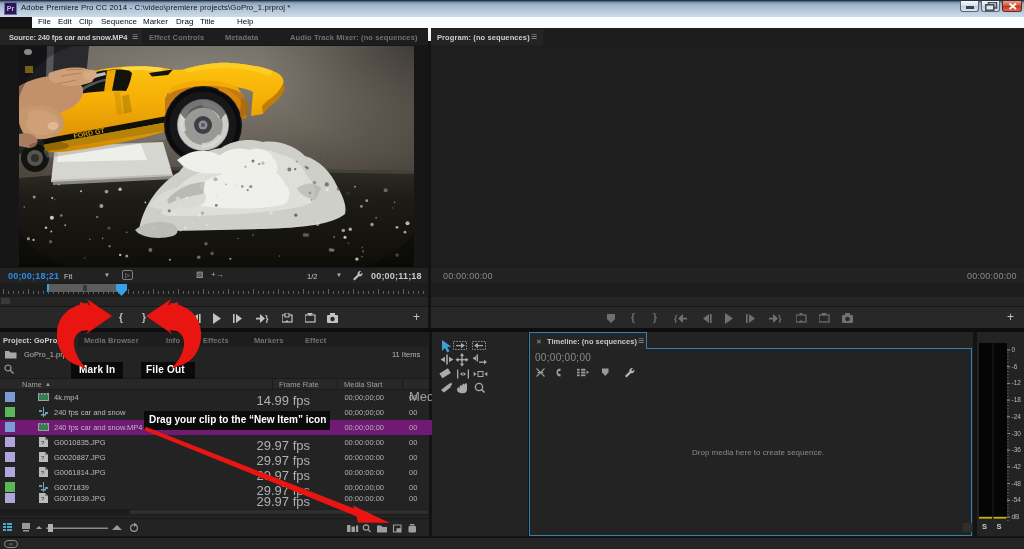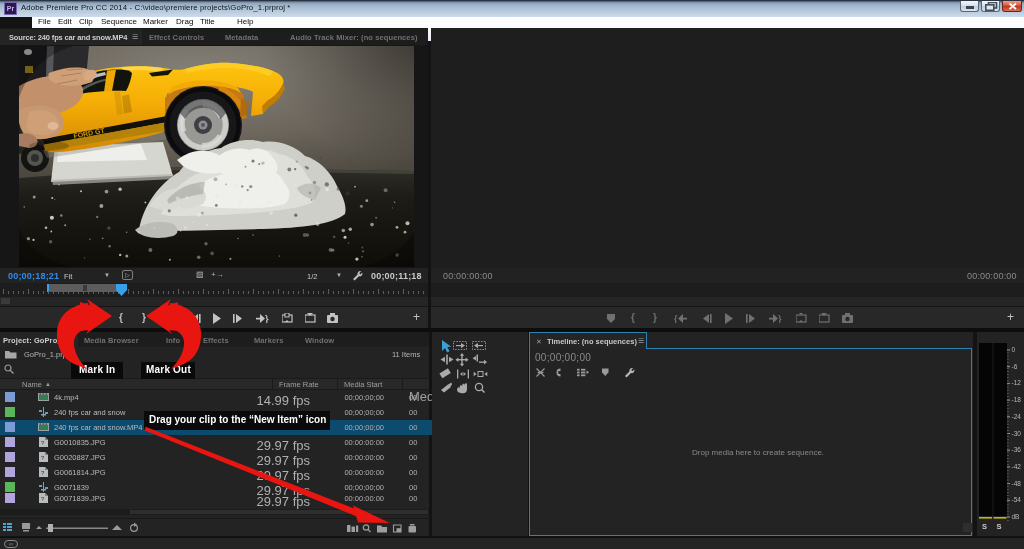--- a/index.html
+++ b/index.html
@@ -511,20 +511,25 @@
       <svg class="abs" style="left:327px; top:6px;" width="12" height="10">
           <rect x="0" y="2" width="11" height="8" rx="1" fill="#c2c2c2"></rect>
           <rect x="3" y="0" width="5" height="3" fill="#c2c2c2"></rect>
           <circle cx="5.5" cy="6" r="2.2" fill="#282828"></circle>
         </svg>
       <span class="tbtn" style="left:413px; top:3px; font-size:12px;">+</span>
     </div>
   </div>
 
   <div id="prgpanel" class="abs">
+    <div id="prgtabs" class="abs">
+      <div class="abs" style="left:0; top:0; width:112px; height:16px; background:#242424;"></div>
+        <span class="abs tab-active" style="left:6px; top:4px;">Program: (no sequences)</span>
+      <span class="abs" style="left:100px; top:4px; color:#9a9a9a; font-size:7px;">☰</span>
+    </div>
     <div id="prgbody" class="abs"></div>
     <div id="prgctrl" class="abs">
       <span class="abs" style="left:12px; top:3px; font-size:9px; color:#8a8a8a; letter-spacing:0.2px;">00:00:00:00</span>
       <span class="abs" style="left:536px; top:3px; font-size:9px; color:#8a8a8a; letter-spacing:0.2px;">00:00:00:00</span>
     </div>
     <div id="prgruler" class="abs"></div>
     <div id="prgscroll" class="abs"></div>
     <div id="prgtransport" class="abs">
       <svg class="abs" style="left:176px; top:7px;" width="9" height="9">
           <path d="M0,0 h8 v5 l-4,4 l-4,-4 z" fill="#707070"></path>
@@ -569,21 +574,21 @@
   <div id="botdivider" class="abs"></div>
 
   <div id="projpanel" class="abs">
     <div id="projtabs" class="abs">
       <div class="abs" style="left:0; top:0; width:78px; height:15px; background:#242424;"></div>
         <span class="abs tab-active" style="left:3px; top:4px;">Project: GoPro_1</span>
       <span class="abs tab-dim" style="left:84px; top:4px;">Media Browser</span>
       <span class="abs tab-dim" style="left:166px; top:4px;">Info</span>
       <span class="abs tab-dim" style="left:203px; top:4px;">Effects</span>
       <span class="abs tab-dim" style="left:254px; top:4px;">Markers</span>
-      <span class="abs tab-dim" style="left:305px; top:4px;">Window</span>
+      <span class="abs tab-dim" style="left:305px; top:4px;">Effect</span>
     </div>
     <div id="projrow1" class="abs">
       <svg class="abs" style="left:5px; top:2px;" width="12" height="10">
           <path d="M0,2 h4 l1.5,1.5 h6 v6 h-11.5 z" fill="#a8a8a8"></path>
         </svg>
       <span class="abs" style="left:24px; top:3px; font-size:7.5px; color:#b5b5b5;">GoPro_1.prproj</span>
       <span class="abs" style="left:392px; top:3px; font-size:7.5px; color:#b5b5b5;">11 Items</span>
     </div>
     <div id="projsearch" class="abs">
       <svg class="abs" style="left:4px; top:2px;" width="11" height="11">
@@ -625,21 +630,21 @@
               <line x1="5.5" y1="0" x2="5.5" y2="10" stroke="#8fa0aa" stroke-width="1"></line>
               <rect x="1" y="3" width="3" height="2" fill="#4aa8c8"></rect>
               <rect x="7" y="5" width="3" height="2" fill="#4aa8c8"></rect>
               <rect x="3" y="7" width="5" height="1.5" fill="#8fa0aa"></rect>
             </svg>
           </div>
           <span class="pname">240 fps car and snow</span>
           <span class="pstart">00;00;00;00</span>
           <span class="pend">00</span>
         </div>
-<div class="prow" style="top:30px;background:#0c4a6e;padding-left:46px;">
+<div class="prow" style="top:30px;background:#701a75;padding-left:46px;">
           <div class="plabel" style="background:#7a9bd4;"></div>
           <div style="position:absolute;left:38px;top:2px;width:12px;height:10px;">
             <svg width="12" height="10" style="position:absolute;left:0;top:0">
               <rect x="0" y="1" width="11" height="8" fill="#9aa0a4"></rect>
               <rect x="1" y="3" width="9" height="5" fill="#2f7f4f"></rect>
               <rect x="1.5" y="1.5" width="1.6" height="1.2" fill="#30363a"></rect>
               <rect x="4.5" y="1.5" width="1.6" height="1.2" fill="#30363a"></rect>
               <rect x="7.5" y="1.5" width="1.6" height="1.2" fill="#30363a"></rect>
             </svg>
           </div>
@@ -931,21 +936,21 @@
       </svg>
     </div>
 
   <div id="statusbar" class="abs">
     <span class="abs" style="left:4px; top:2px; width:14px; height:8px; border:1px solid #8a8a8a; border-radius:4px; color:#8a8a8a; font-size:6px; text-align:center; line-height:7px;">∞</span>
   </div>
 
   <div class="abs" style="left:71px; top:362px; width:52px; height:17px; background:#0a0a0a;"></div>
   <div class="abs" style="left:79px; top:364px; font-size:10px; font-weight:bold; color:#fff; letter-spacing:0.2px;">Mark In</div>
   <div class="abs" style="left:141px; top:362px; width:54px; height:17px; background:#0a0a0a;"></div>
-  <div class="abs" style="left:146px; top:364px; font-size:10px; font-weight:bold; color:#fff; letter-spacing:0.2px;">Mark Out</div>
+  <div class="abs" style="left:146px; top:364px; font-size:10px; font-weight:bold; color:#fff; letter-spacing:0.2px;">File Out</div>
   <div class="abs" style="left:144px; top:411px; width:186px; height:19px; background:#0a0a0a;"></div>
   <div class="abs" style="left:149px; top:414px; font-size:10px; font-weight:bold; color:#fff;">Drag your clip to the “New Item” icon</div>
 
   <svg id="overlay" class="abs" style="left:0; top:0; pointer-events:none;" width="1024" height="549">
 
 <path d="M88,303 C70,305 58,316 57,332 C56,347 63,359 74,364 L87,369 C80,362 75,354 74,345 C73,336 79,330 88,329 Z" fill="#e81511"></path>
 <path d="M87,299 L112,316 L86,334 C93,325 93,308 87,299 Z" fill="#e81511"></path>
 <polygon points="80,302 92,306 92,330 80,331" fill="#e81511"></polygon>
 
 <path d="M170,303 C188,305 200,316 201,332 C202,347 195,359 184,364 L171,369 C178,362 183,354 184,345 C185,336 179,330 170,329 Z" fill="#e81511"></path>

